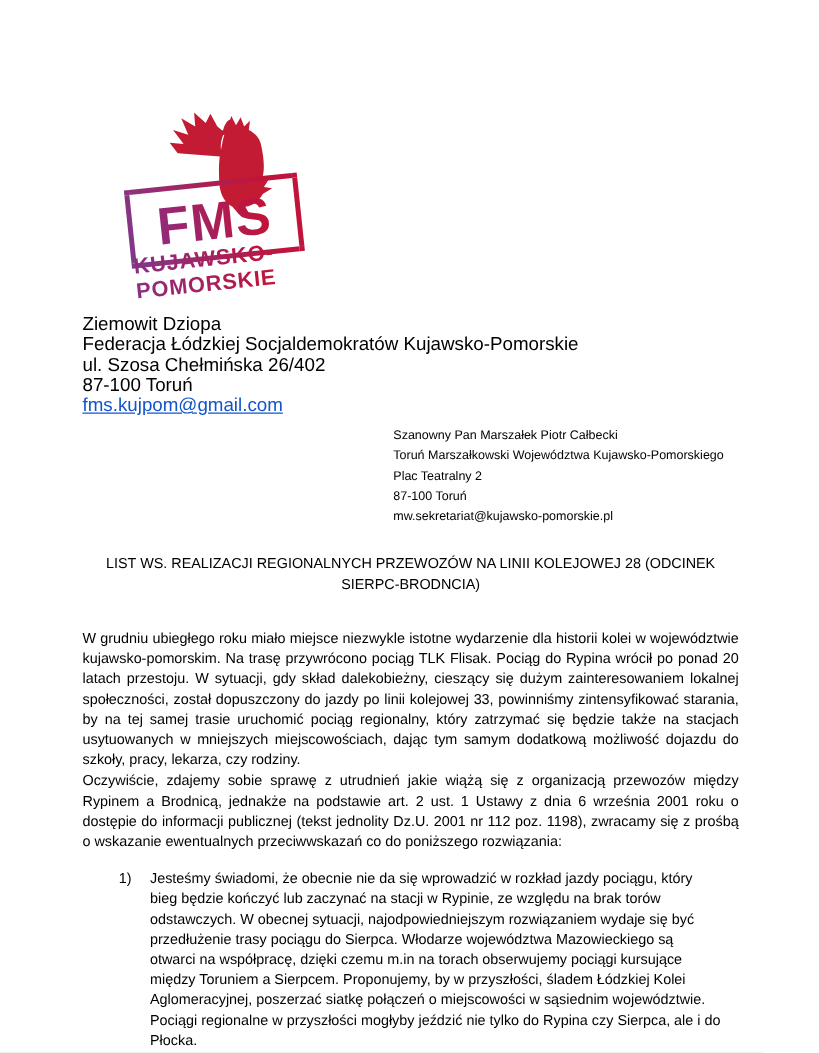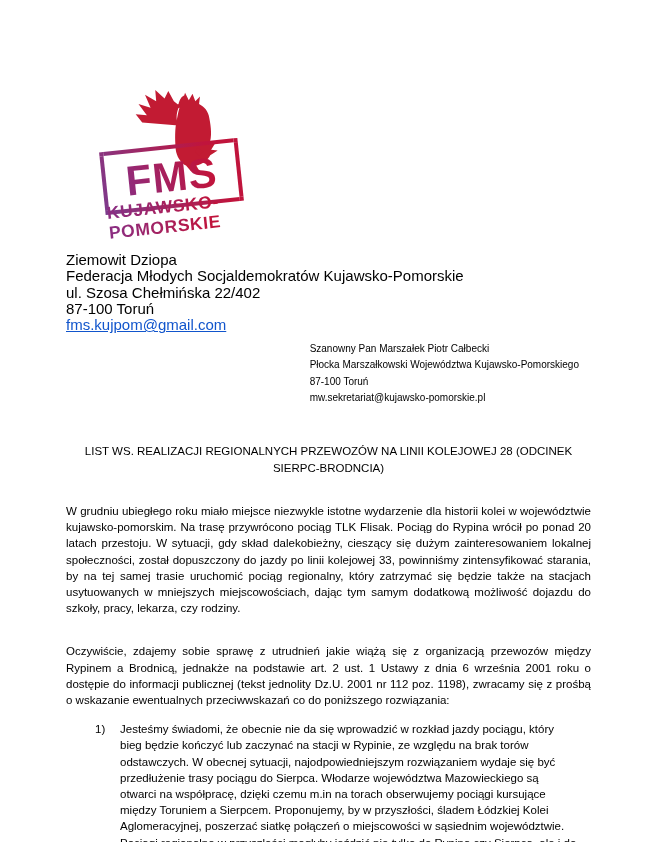--- a/index.html
+++ b/index.html
@@ -50,21 +50,21 @@
     position: absolute; right: 76px; top: 341px;
     font-size: 10px; line-height: 16.3px; text-align: left;
   }
   .subject {
     position: absolute; left: 66px; top: 443px; width: 525px;
     font-size: 11.5px; line-height: 16.6px; text-align: center;
   }
   .body-text { position: absolute; left: 66px; top: 503px; width: 525px; font-size: 11.5px; line-height: 16.2px; }
   .salutation { text-align: left; }
   .para { text-align: justify; margin: 0 0 13px 0; }
-  .para.first { margin-bottom: 27px; }
+  .para.first { margin-bottom: 1px; }
   .list-row { display: flex; margin-top: 13px; }
   .list-marker { width: 54px; padding-left: 29px; box-sizing: border-box; flex: 0 0 54px; }
   .list-text { flex: 1; padding-right: 14px; text-align: left; }
 </style>
 </head>
 <body>
 
 <div class="page">
 
   <div class="logo">
@@ -99,29 +99,30 @@
       <span class="fms-abbr">FMS</span>
     </div>
     <div class="logo-region">
       <div>KUJAWSKO-</div>
       <div>POMORSKIE</div>
     </div>
   </div>
 
   <div class="sender">
     <div>Ziemowit Dziopa</div>
-    <div>Federacja Młodych Socjaldemokratów Kujawsko-Pomorskie</div>
-    <div>ul. Szosa Chełmińska 22/402</div>
+    <div>Federacja Łódzkiej Socjaldemokratów Kujawsko-Pomorskie</div>
+    <div>ul. Szosa Chełmińska 26/402</div>
     <div>87-100 Toruń</div>
     <div><a class="link">fms.kujpom@gmail.com</a></div>
   </div>
 
   <div class="recipient">
     <div>Szanowny Pan Marszałek Piotr Całbecki</div>
-    <div>Płocka Marszałkowski Województwa Kujawsko-Pomorskiego</div>
+    <div>Toruń Marszałkowski Województwa Kujawsko-Pomorskiego</div>
+    <div>Plac Teatralny 2</div>
     <div>87-100 Toruń</div>
     <div>mw.sekretariat@kujawsko-pomorskie.pl</div>
   </div>
 
   <div class="subject">LIST WS. REALIZACJI REGIONALNYCH PRZEWOZÓW NA LINII KOLEJOWEJ 28 (ODCINEK SIERPC-BRODNCIA)</div>
 
   <div class="body-text">
     <p class="para first">W grudniu ubiegłego roku miało miejsce niezwykle istotne wydarzenie dla historii kolei w województwie kujawsko-pomorskim. Na trasę przywrócono pociąg TLK Flisak. Pociąg do Rypina wrócił po ponad 20 latach przestoju. W sytuacji, gdy skład dalekobieżny, cieszący się dużym zainteresowaniem lokalnej społeczności, został dopuszczony do jazdy po linii kolejowej 33, powinniśmy zintensyfikować starania, by na tej samej trasie uruchomić pociąg regionalny, który zatrzymać się będzie także na stacjach usytuowanych w mniejszych miejscowościach, dając tym samym dodatkową możliwość dojazdu do szkoły, pracy, lekarza, czy rodziny.</p>
     <p class="para">Oczywiście, zdajemy sobie sprawę z utrudnień jakie wiążą się z organizacją przewozów między Rypinem a Brodnicą, jednakże na podstawie art. 2 ust. 1 Ustawy z dnia 6 września 2001 roku o dostępie do informacji publicznej (tekst jednolity Dz.U. 2001 nr 112 poz. 1198), zwracamy się z prośbą o wskazanie ewentualnych przeciwwskazań co do poniższego rozwiązania:</p>
     <div class="list-row">

